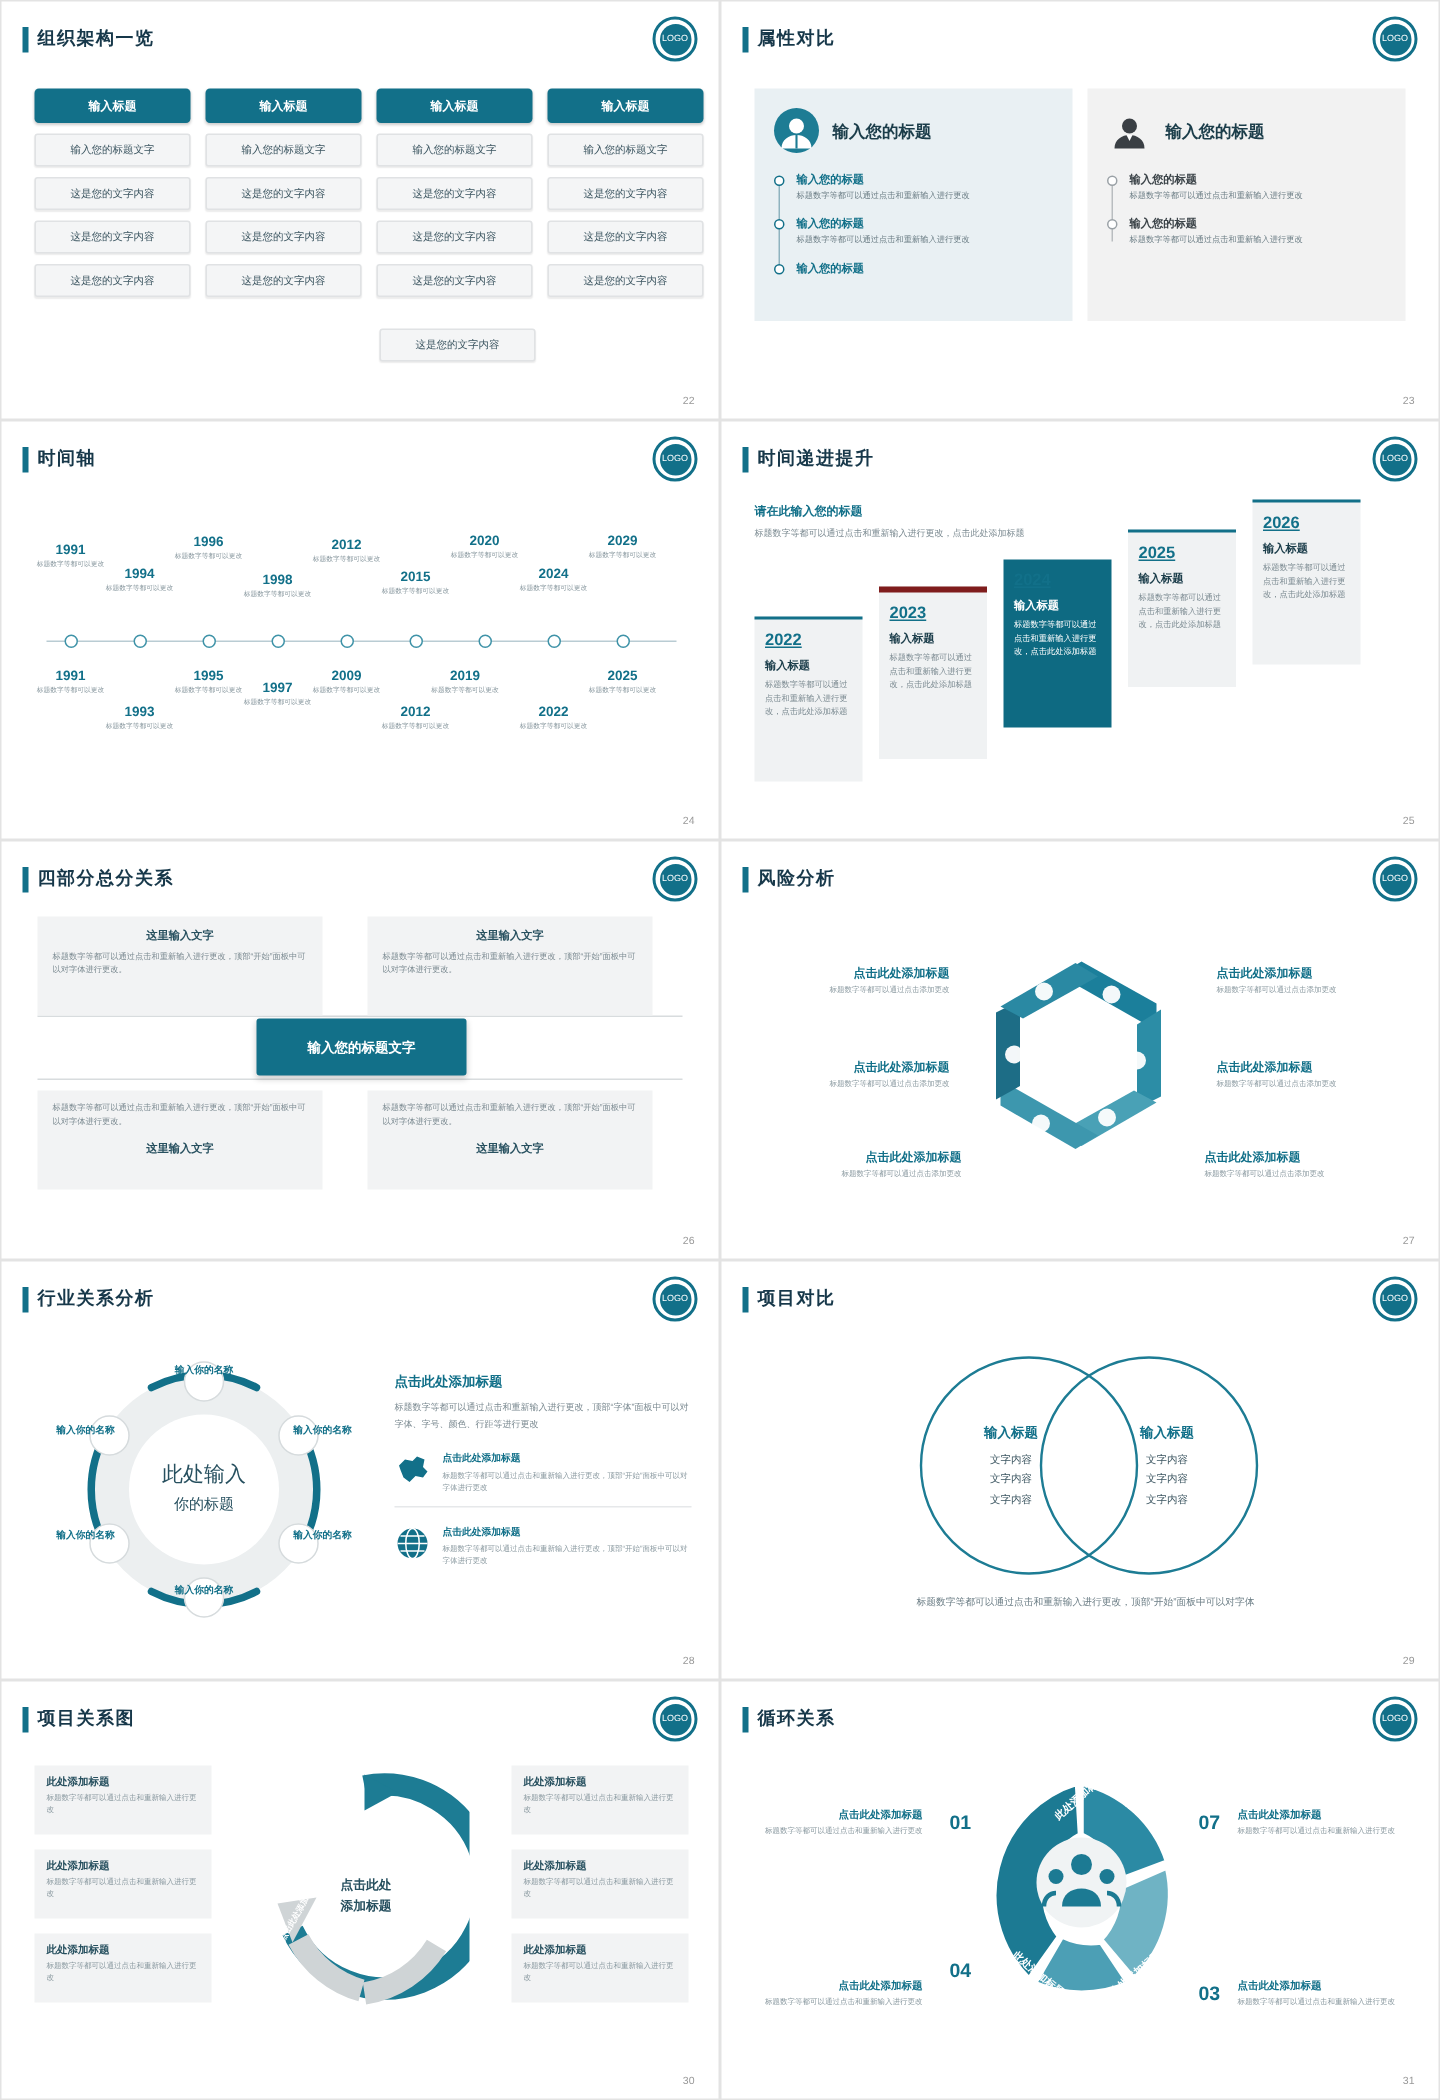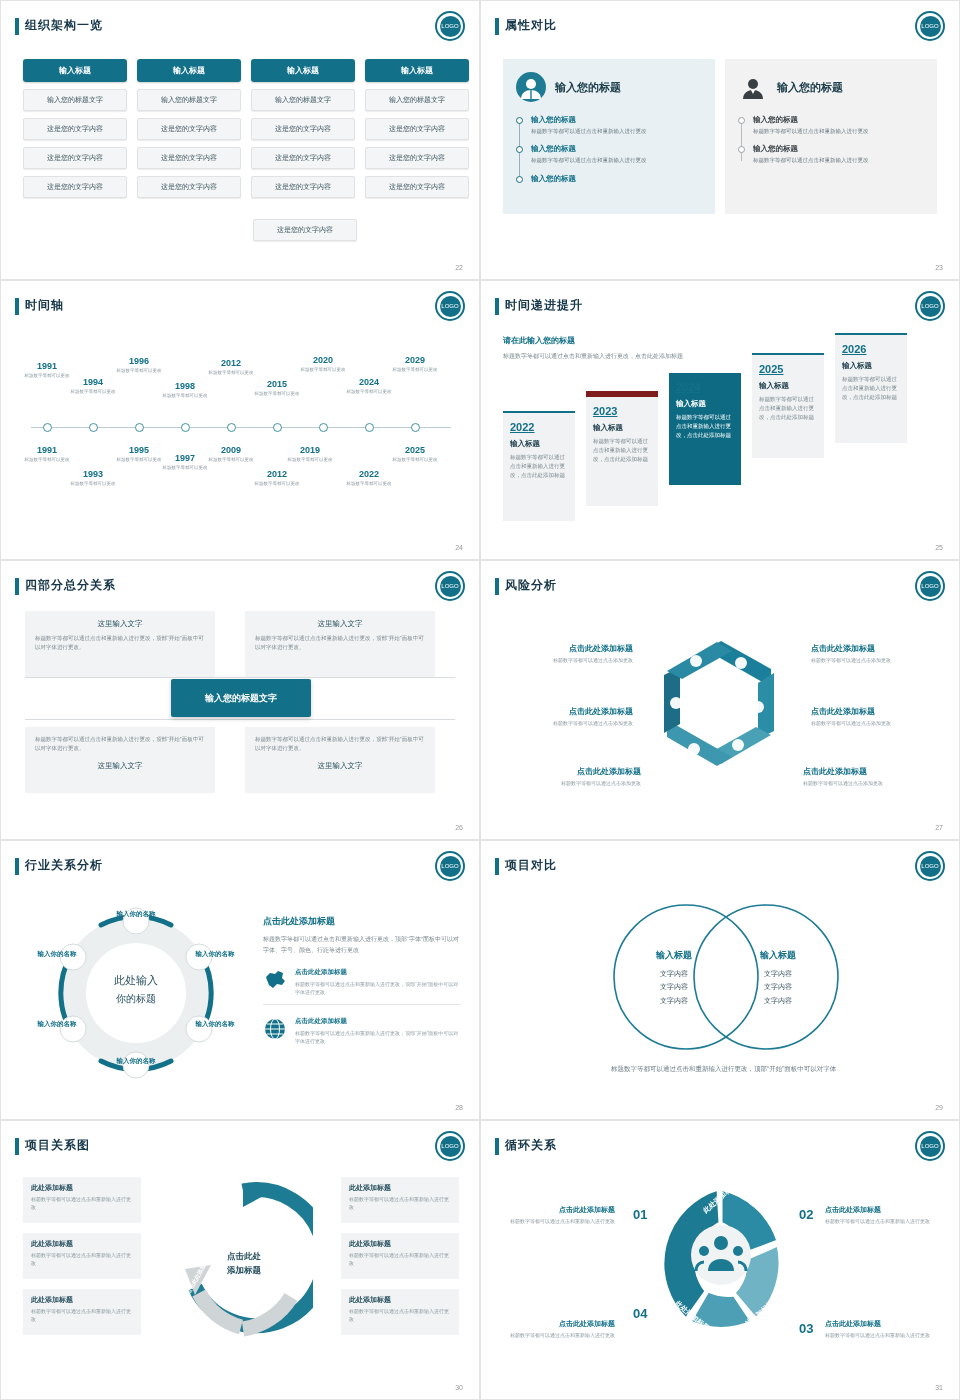--- a/index.html
+++ b/index.html
@@ -96,21 +96,21 @@
   .st-card { position:absolute; width:72px; padding:8px 7px; }
   .st-card .y { font-size:11px; font-weight:bold; color:#127089;text-decoration:underline; }
   .st-card .t { font-size:7.5px; font-weight:bold; margin-top:6px; }
   .st-card .d { font-size:5.5px; line-height:1.6; margin-top:4px; color:#7b8a91; }
   .st-light { background:#f0f2f3; }
   .st-dark { background:#0e6a82; }
   .st-dark .t, .st-dark .d { color:#fff; }
 
   
   .fp-cell { position:absolute; width:190px; height:66px; background:#f2f3f4; padding:8px 10px; }
-  .fp-cap { font-size:7.5px; font-weight:normal; text-align:center; color:#27505f; }
+  .fp-cap { font-size:7.5px; font-weight:bold; text-align:center; color:#27505f; }
   .fp-txt { font-size:5.5px; line-height:1.6; color:#7b8a91; margin-top:5px; }
   .fp-center {
     position:absolute; left:170px; top:118px; width:140px; height:38px;
     background:#127089; color:#fff; display:flex; align-items:center; justify-content:center;
     font-size:9px; font-weight:bold; border-radius:2px; z-index:3;
     box-shadow:0 2px 4px rgba(0,0,0,.2);
   }
   .fp-hline { position:absolute; left:24px; right:24px; height:1px; background:#d8dcde; }
 
   
@@ -367,21 +367,21 @@
     <div class="st-note">
       <div class="h">请在此输入您的标题</div>
       <div class="p">标题数字等都可以通过点击和重新输入进行更改，点击此处添加标题</div>
     </div>
 
     <div class="st-card st-light" style="left:22px; top:130px; height:110px; border-top:2px solid #127089;">
       <div class="y">2022</div>
       <div class="t">输入标题</div>
       <div class="d">标题数字等都可以通过点击和重新输入进行更改，点击此处添加标题</div>
     </div>
-    <div class="st-card st-light" style="left:105px; top:110px; height:115px; border-top:6px solid #7f1d1d;">
+    <div class="st-card st-light" style="left:105px; top:110px; height:115px; border-top:4px solid #7f1d1d;">
       <div class="y">2023</div>
       <div class="t">输入标题</div>
       <div class="d">标题数字等都可以通过点击和重新输入进行更改，点击此处添加标题</div>
     </div>
     <div class="st-card st-dark" style="left:188px; top:92px; height:112px;">
       <div class="y" style="color:#127089">2024</div>
       <div class="t">输入标题</div>
       <div class="d">标题数字等都可以通过点击和重新输入进行更改，点击此处添加标题</div>
     </div>
     <div class="st-card st-light" style="left:271px; top:72px; height:105px; border-top:2px solid #127089;">
@@ -502,21 +502,21 @@
         <circle cx="95" cy="18" r="13"></circle>
         <circle cx="158" cy="54" r="13"></circle>
         <circle cx="158" cy="126" r="13"></circle>
         <circle cx="95" cy="162" r="13"></circle>
         <circle cx="32" cy="126" r="13"></circle>
         <circle cx="32" cy="54" r="13"></circle>
       </g>
     </svg>
 
     <div style="position:absolute; left:72px; top:130px; width:126px; text-align:center;">
-      <div style="font-size:11px; color:#27505f; line-height:1.7;">此处输入</div>
+      <div style="font-size:14px; color:#27505f; line-height:1.7;">此处输入</div>
       <div style="font-size:10px; color:#27505f; line-height:1.7;">你的标题</div>
     </div>
 
     <div class="ind-lbl" style="left:103px; top:68px">输入你的名称</div>
     <div class="ind-lbl" style="left:182px; top:108px">输入你的名称</div>
     <div class="ind-lbl" style="left:182px; top:178px">输入你的名称</div>
     <div class="ind-lbl" style="left:103px; top:215px">输入你的名称</div>
     <div class="ind-lbl" style="left:24px; top:178px">输入你的名称</div>
     <div class="ind-lbl" style="left:24px; top:108px">输入你的名称</div>
 
@@ -642,21 +642,21 @@
       <circle cx="65" cy="76" r="30" fill="#f0f3f4"></circle>
       <g fill="#1c7a93">
         <circle cx="65" cy="64" r="7"></circle>
         <path d="M52 92c0-8 6-12 13-12s13 4 13 12z"></path>
         <circle cx="48" cy="72" r="5"></circle>
           <circle cx="82" cy="72" r="5"></circle>
         <path d="M40 92c0-6 4-9 8-9M90 92c0-6-4-9-8-9" stroke="#1c7a93" stroke-width="3" fill="none"></path>
       </g>
     </svg>
 
-    <div class="cy-num" style="left:318px; top:86px">02</div>
+    <div class="cy-num" style="left:318px; top:86px">07</div>
     <div class="cy-num" style="left:152px; top:86px">01</div>
     <div class="cy-num" style="left:318px; top:200px">03</div>
     <div class="cy-num" style="left:152px; top:185px">04</div>
 
     <div style="position:absolute; left:218px; top:72px; transform:rotate(-42deg); font-size:7px; font-weight:bold; color:#fff;">此处添加标题</div>
     <div style="position:absolute; left:255px; top:80px; transform:rotate(40deg); font-size:7px; font-weight:bold; color:#fff;">此处添加标题</div>
     <div style="position:absolute; left:255px; top:190px; transform:rotate(-40deg); font-size:7px; font-weight:bold; color:#fff;">此处添加标题</div>
     <div style="position:absolute; left:190px; top:190px; transform:rotate(40deg); font-size:7px; font-weight:bold; color:#fff;">此处添加标题</div>
 
     <div class="cy-lbl" style="left:24px; top:84px; text-align:right">

